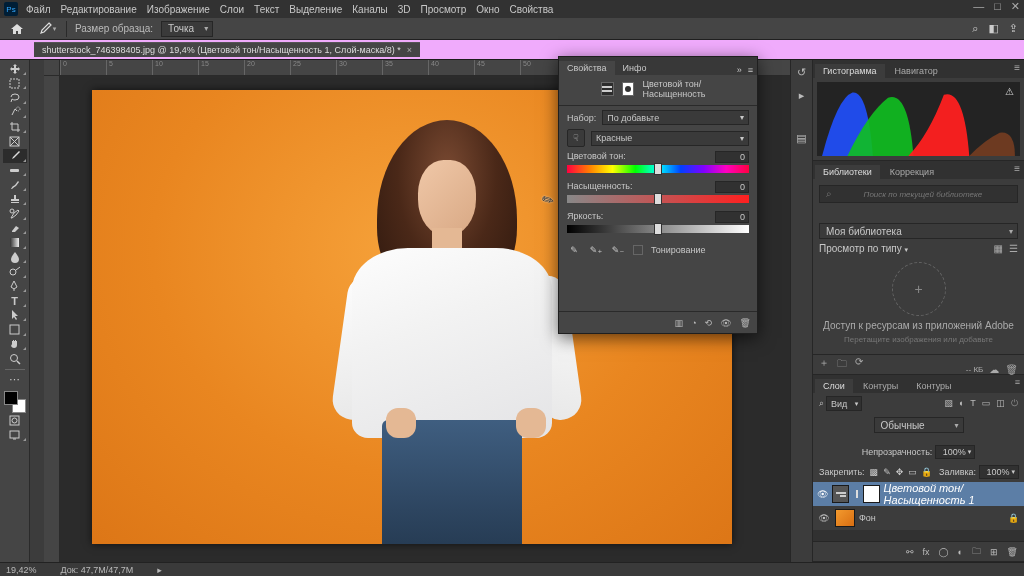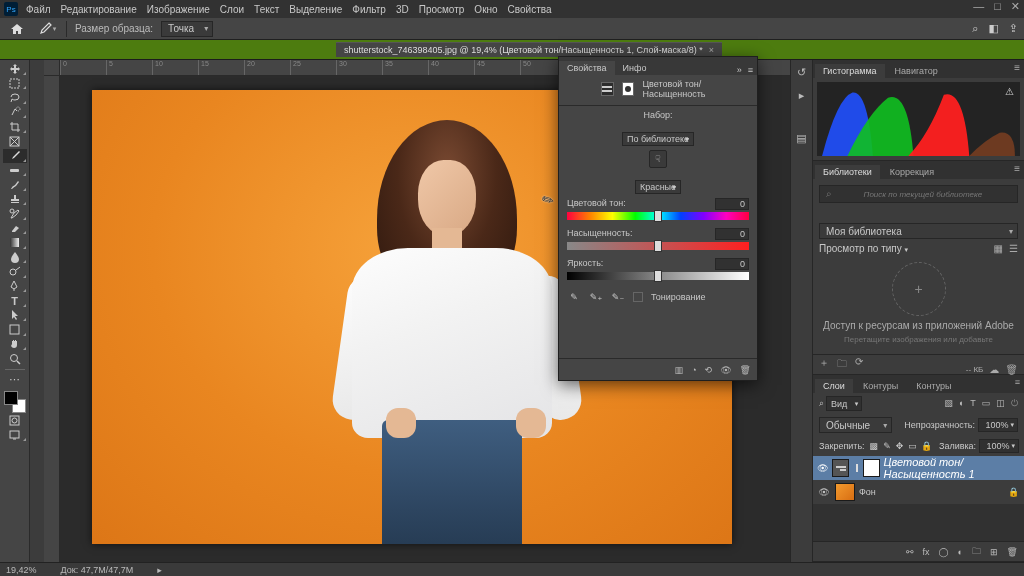--- a/index.html
+++ b/index.html
@@ -9,21 +9,21 @@
   .menu { display: flex; gap: 10px; }
   .menu span { cursor: default; }
   .win-controls { position: absolute; right: 4px; top: 0; display: flex; gap: 10px; font-size: 11px; color:#aaa; }
   .optionsbar { height: 22px; background: #454545; display: flex; align-items: center; padding: 0 6px; gap: 8px; border-bottom: 1px solid #202020; }
   .home-btn { width: 22px; height: 18px; display:flex; align-items:center; justify-content:center; }
   .hand-btn { width: 22px; height: 18px; display:flex; align-items:center; justify-content:center; }
   .opt-label { color:#bbb; }
   .opt-select { background:#3a3a3a; border:1px solid #262626; padding:1px 18px 1px 6px; color:#c8c8c8; position:relative; font-size:10px; height:16px; display:flex; align-items:center; }
   .opt-select::after { content:"▾"; position:absolute; right:4px; font-size:8px; color:#aaa; }
   .right-window-icons { position:absolute; right:6px; display:flex; gap:10px; color:#ccc; font-size:11px; }
-  .tabbar { height: 20px; background: #4d7c0f; display: flex; align-items: center; padding-left: 34px; border-bottom: 1px solid #1c1c1c; justify-content: center;}
+  .tabbar { height: 20px; background: #f0abfc; display: flex; align-items: center; padding-left: 34px; border-bottom: 1px solid #1c1c1c;}
   .doc-tab { background:#454545; padding:2px 8px; font-size:9px; color:#ddd; border-top:1px solid #555; display:flex; align-items:center; gap:6px; }
   .doc-tab .x{ color:#aaa; font-size:9px; }
   .workspace { position: relative; height: calc(576px - 18px - 22px - 20px - 14px); display:flex; }
   .toolbar { width: 30px; background: #454545; border-right:1px solid #2a2a2a; display:flex; flex-direction:column; align-items:center; padding-top:2px; gap:1px; flex:0 0 30px;}
   .toolbar .t { width:24px; height:13.5px; display:flex; align-items:center; justify-content:center; color:#c8c8c8; font-size:11px; position:relative; }
   .toolbar .t.sel { background:#2c2c2c; }
   .toolbar .t .tri { position:absolute; right:1px; bottom:1px; width:0; height:0; border-left:3px solid transparent; border-bottom:3px solid #999; }
   .swatches { margin-top:4px; position:relative; width:22px; height:22px; }
   .swatches .fg{ width:14px; height:14px; background:#000; border:1px solid #888; position:absolute; top:0; left:0; }
   .swatches .bg{ width:14px; height:14px; background:#fff; border:1px solid #888; position:absolute; bottom:0; right:0; }
@@ -64,42 +64,42 @@
   .lib-row { display:flex; align-items:center; justify-content:space-between; margin-top:4px; }
   .lib-row .icons{ display:flex; gap:6px; color:#aaa;}
   .lib-drop { height:98px; display:flex; flex-direction:column; align-items:center; justify-content:center; gap:4px; }
   .lib-circle { width:54px; height:54px; border:1px dashed #666; border-radius:50%; display:flex; align-items:center; justify-content:center; color:#888; font-size:14px;}
   .lib-foot { height:20px; border-top:1px solid #262626; display:flex; align-items:center; padding:0 6px; gap:8px; color:#aaa; justify-content:space-between;}
   .layers-body { font-size:9px; }
   .layers-top { display:flex; align-items:center; padding:3px 6px; gap:4px; justify-content:space-between;}
   .layers-top .search { background:#313131; border:1px solid #262626; padding:1px 14px 1px 4px; height:15px; position:relative; display:flex; align-items:center;}
   .layers-top .search::after{content:"▾"; position:absolute; right:3px; font-size:7px;}
   .layers-top .filters{ display:flex; gap:6px; color:#bbb;}
-  .layers-row2 { display:flex; align-items:center; padding:3px 6px; gap:12px; justify-content:space-between;}
+  .layers-row2 { display:flex; align-items:center; padding:3px 6px; gap:12px; justify-content:space-between;flex-direction:column;}
   .layers-row3 { display:flex; align-items:center; padding:3px 6px; gap:6px; justify-content:space-between;}
   .num-in{ background:#313131; border:1px solid #262626; width:40px; padding:0 3px; height:14px; display:flex; align-items:center; justify-content:flex-end;}
   .layer { display:flex; align-items:center; height:24px; padding:0 4px; gap:4px; }
   .layer.sel { background:#5c7ea6; color:#fff;}
   .layer .eye{ width:14px; text-align:center;}
   .layer .thumb{ width:20px; height:18px; background:#fff; border:1px solid #1a1a1a; }
   .layer .thumb.mask{ background:linear-gradient(#fff,#fff);}
   .layers-foot { height:20px; border-top:1px solid #262626; display:flex; align-items:center; justify-content:flex-end; padding:0 6px; gap:9px; color:#bbb;}
   .layers-spacer{ flex:1; background:#313131; }
 
   .statusbar { height:14px; background:#3a3a3a; border-top:1px solid #222; display:flex; align-items:center; padding:0 6px; font-size:9px; gap:24px; color:#bbb;}
   
   
   .props { position:absolute; top:56px; left:558px; width:200px; background:#454545; border:1px solid #1f1f1f; box-shadow:0 4px 16px #0009; font-size:9px; color:#c8c8c8;}
   .props .tabs { display:flex; background:#383838; height:18px; align-items:flex-end; position:relative;}
   .props .tabs .tab{ padding:2px 8px; }
   .props .tabs .tab.act{ background:#454545; }
   .props .tabs .col{ position:absolute; right:4px; display:flex; gap:6px;}
   .props .hd { padding:4px 6px; display:flex; align-items:center; gap:8px;margin-left:36px; }
   .props .hd .ico{ width:14px; height:14px; background:#2c2c2c; border:1px solid #666; display:flex; align-items:center; justify-content:center;}
-  .props .row { padding:2px 8px; display:flex; align-items:center; gap:12px;flex-direction:column; }
+  .props .row { padding:2px 8px; display:flex; align-items:center; gap:6px; }
   .props .sel { background:#3a3a3a; border:1px solid #262626; flex:1; padding:1px 4px; height:15px; position:relative; display:flex; align-items:center;}
   .props .sel::after{content:"▾"; position:absolute; right:4px; font-size:8px;}
   .props .finger{ width:18px; height:18px; border:1px solid #262626; background:#3a3a3a; display:flex; align-items:center; justify-content:center; border-radius:2px;}
   .props .slider-row{ padding:2px 8px 6px 8px; }
   .props .slider-row .lbl{ display:flex; justify-content:space-between; margin-bottom:2px;}
   .props .slider-row .val{ background:#313131; border:1px solid #262626; width:34px; text-align:right; padding:0 3px;}
   .props .track{ height:8px; position:relative; }
   .props .track.hue{ background:linear-gradient(90deg,#ff0040,#ff8000,#ffff00,#00ff00,#00ffff,#0040ff,#8000ff,#ff00c0,#ff0040);}
   .props .track.sat{ background:linear-gradient(90deg,#888,#ff2020);}
   .props .track.light{ background:linear-gradient(90deg,#000,#888,#fff);}
@@ -121,21 +121,21 @@
 
 <div class="topbar">
   <div class="ps-logo">Ps</div>
   <div class="menu">
     <span>Файл</span>
     <span>Редактирование</span>
     <span>Изображение</span>
     <span>Слои</span>
     <span>Текст</span>
     <span>Выделение</span>
-    <span>Фильтр</span>
+    <span>Каналы</span>
     <span>3D</span>
     <span>Просмотр</span>
     <span>Окно</span>
     <span>Свойства</span>
   </div>
   <div class="win-controls">
     <span>—</span>
     <span>□</span>
     <span>✕</span>
   </div>
@@ -536,21 +536,21 @@
     <div class="ico" style="background:#fff;">
         <svg width="10" height="8">
           <circle cx="5" cy="4" r="3" fill="#333"></circle>
         </svg>
       </div>
     <span>Цветовой тон/Насыщенность</span>
   </div>
   <div class="sep"></div>
   <div class="row">
     <span>Набор:</span>
-    <div class="sel">По библиотеке</div>
+    <div class="sel">По добавьте</div>
   </div>
   <div class="row">
     <div class="finger">☟</div>
     <div class="sel">Красные</div>
   </div>
   <div class="slider-row">
     <div class="lbl">
         <span>Цветовой тон:</span>
         <span class="val">0</span>
       </div>

